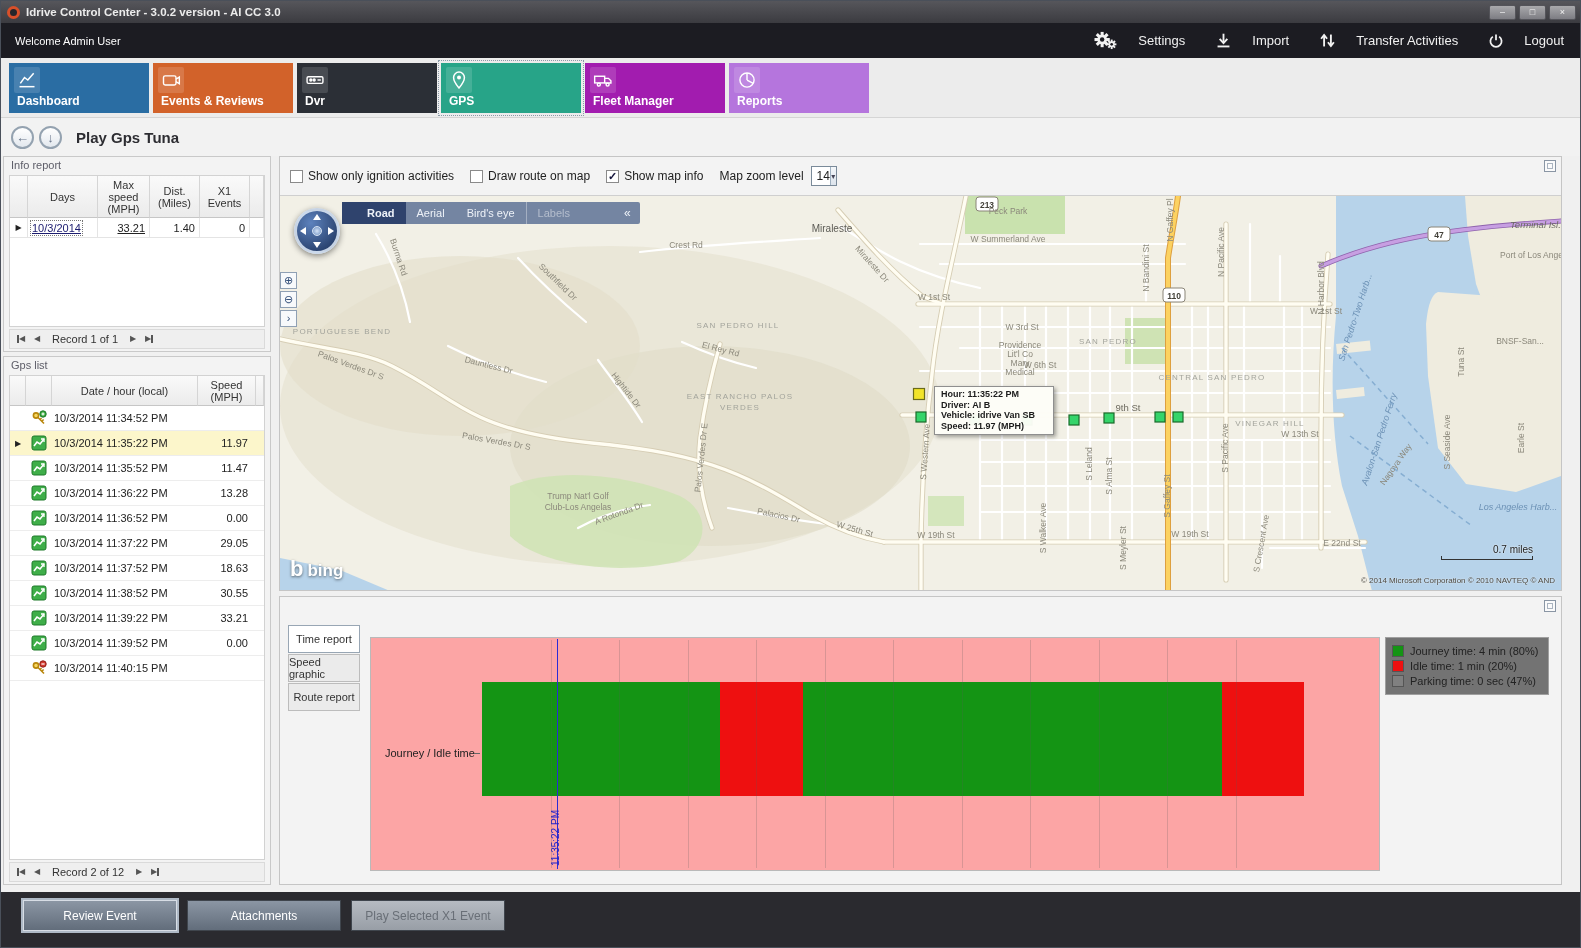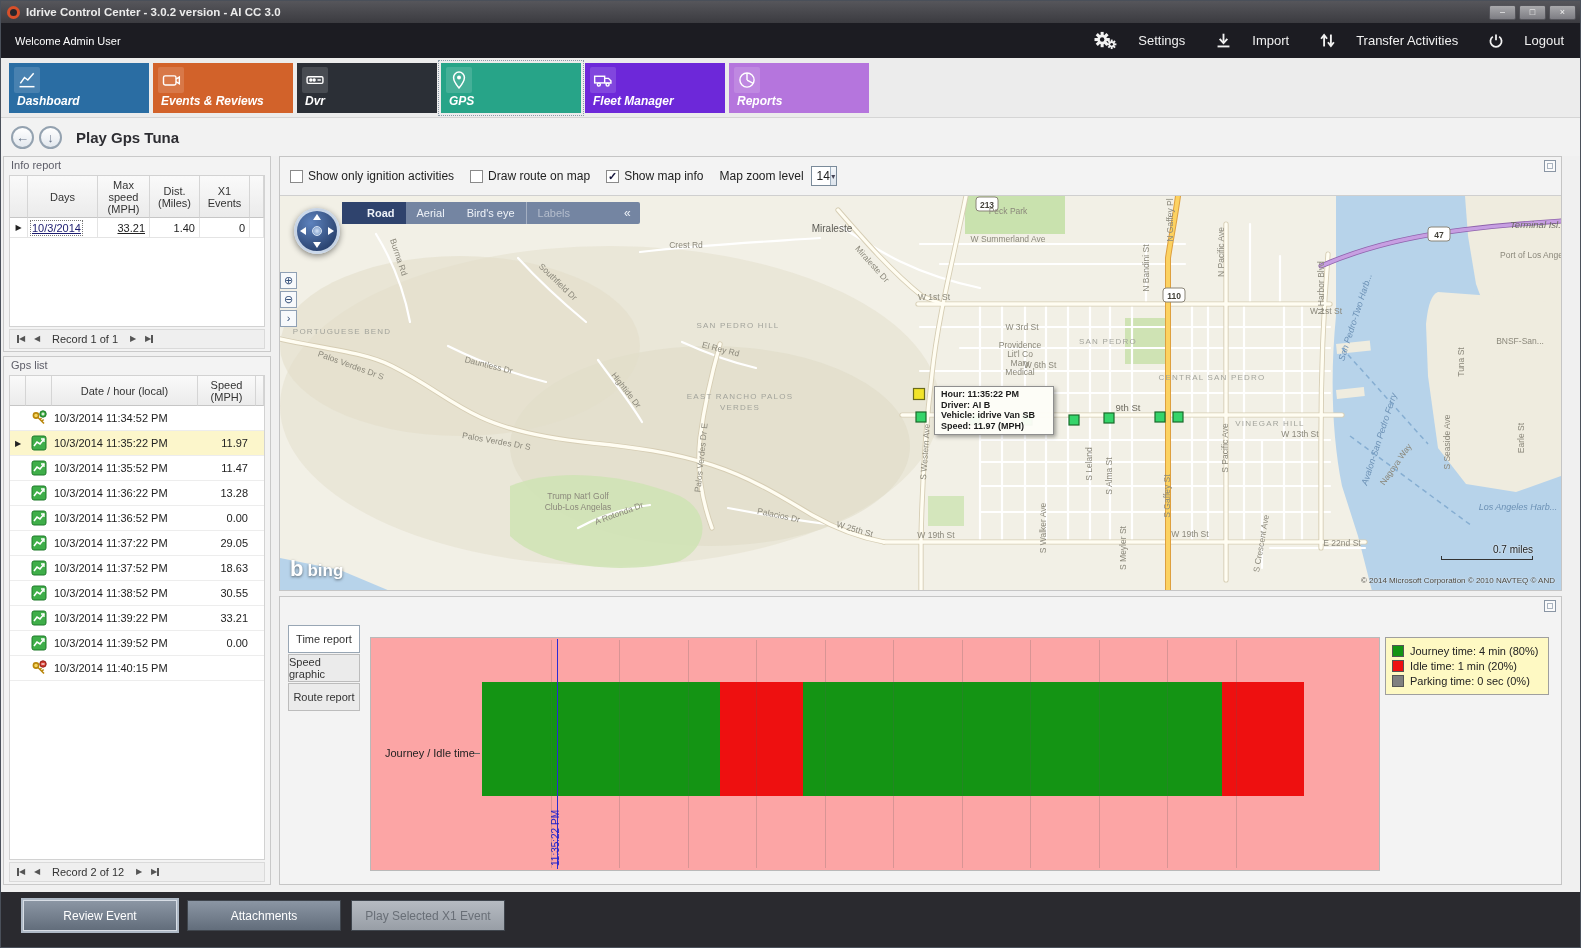--- a/index.html
+++ b/index.html
@@ -16,21 +16,21 @@
 
   
   .topbar{height:35px;background:#1c1c22;display:flex;align-items:center;padding:0 16px 0 14px;flex:0 0 auto;}
   .welcome{color:#fff;font-size:11px;}
   .tb-actions{margin-left:auto;display:flex;gap:30px;align-items:center;}
   .tb-action{display:flex;gap:20px;align-items:center;color:#f0f0f0;font-size:13px;cursor:pointer;}
   .tb-icon{display:flex;align-items:center;}
 
   
   .navtabs{height:60px;background:#ececec;border-bottom:1px solid #d5d5d5;display:flex;align-items:center;padding-left:8px;gap:4px;flex:0 0 auto;}
-  .ntab{width:140px;height:50px;position:relative;color:#fff;cursor:pointer;flex:0 0 auto;font-style:italic;}
+  .ntab{width:140px;height:50px;position:relative;color:#fff;cursor:pointer;flex:0 0 auto;}
   .ntab .nicon{position:absolute;top:4px;left:5px;width:26px;height:26px;display:flex;align-items:center;justify-content:center;background:rgba(255,255,255,.14);border-radius:2px;}
   .ntab .nlabel{position:absolute;left:8px;bottom:5px;font-size:12px;font-weight:bold;white-space:nowrap;}
   .ntab.selected{outline:1px dotted #8a9aa8;outline-offset:2px;}
 
   
   .subheader{height:38px;display:flex;align-items:center;padding-left:10px;background:#f2f2f2;flex:0 0 auto;}
   .circ{width:23px;height:23px;border-radius:50%;border:2px solid #94a2b0;background:linear-gradient(#fff,#e3e8ee);color:#68758a;font-size:13px;line-height:19px;text-align:center;margin-right:5px;cursor:pointer;}
   .pagetitle{font-size:15px;color:#2d2d32;font-weight:bold;margin-left:9px;}
 
   
@@ -118,21 +118,21 @@
   .vtab{height:28px;border:1px solid #bcbcbc;background:#ebebeb;font-size:11px;display:flex;align-items:center;justify-content:center;color:#333;margin-bottom:1px;cursor:pointer;}
   .vtab.active{background:#fff;border-color:#98a6b4;}
   .plot-frame{position:absolute;left:90px;top:40px;width:1010px;height:234px;background:#fca5a5;border:1px solid #b9b9b9;}
   .row-label{position:absolute;left:14px;top:109px;font-size:11px;color:#222;}
   .ytick{position:absolute;left:103px;top:115px;width:6px;height:1px;background:#666;}
   .bar{position:absolute;left:111px;top:44px;width:822px;height:114px;display:flex;}
   .seg{height:100%;}
   .gridline{position:absolute;top:2px;bottom:2px;width:1px;background:rgba(90,90,90,.22);}
   .cursor{position:absolute;top:1px;bottom:1px;width:1px;background:#2b2bd6;}
   .cursor-label{position:absolute;color:#2222cc;font-size:10px;transform:rotate(-90deg);transform-origin:left bottom;bottom:4px;white-space:nowrap;}
-  .legend{position:absolute;left:1105px;top:40px;width:164px;background:#fef9c3;border:1px solid #9f9f9f;padding:4px 6px;font-size:11px;color:#222;}
+  .legend{position:absolute;left:1105px;top:40px;width:164px;background:#737373;border:1px solid #9f9f9f;padding:4px 6px;font-size:11px;color:#222;}
   .litem{display:flex;align-items:center;gap:6px;margin:3px 0;}
   .lswatch{width:12px;height:12px;border:1px solid #555;flex:0 0 auto;}
 
   
   .footer{height:55px;background:#2a2a2f;display:flex;align-items:flex-start;padding:8px 0 0 22px;gap:10px;flex:0 0 auto;}
   .fbtn{width:154px;height:31px;font-size:12px;color:#fff;background:linear-gradient(#8b96a4,#626d7b);border:1px solid #3f454d;display:flex;align-items:center;justify-content:center;cursor:pointer;}
   .fbtn.focused{box-shadow:0 0 0 2px #aeb9c6;border-color:#d7dde5;}
   .fbtn.disabled{background:linear-gradient(#b6bbc2,#989ea6);color:#696f77;cursor:default;}
 </style>
 </head>
@@ -259,21 +259,21 @@
       </div>
       <div class="ntab selected" style="background: rgb(39, 164, 136);">
         <span class="nicon">
           <svg viewBox="0 0 24 24" width="20" height="20">
             <path d="M12,2.5 C8.4,2.5 5.5,5.4 5.5,9 C5.5,14 12,21.5 12,21.5 C12,21.5 18.5,14 18.5,9 C18.5,5.4 15.6,2.5 12,2.5 Z" fill="none" stroke="#fff" stroke-width="1.8"></path>
             <circle cx="12" cy="9" r="2.4" fill="#fff"></circle>
           </svg>
         </span>
         <span class="nlabel">GPS</span>
       </div>
-      <div class="ntab" style="background: #6d28d9;">
+      <div class="ntab" style="background: #a21caf;">
         <span class="nicon">
           <svg viewBox="0 0 24 24" width="20" height="20">
             <g stroke="#fff" stroke-width="1.7" fill="none">
               <rect x="2" y="7.5" width="12" height="8"></rect>
               <path d="M14,10 L18.5,10 L21.5,13 L21.5,15.5 L14,15.5"></path>
               <circle cx="7" cy="17.5" r="1.8"></circle>
               <circle cx="17.5" cy="17.5" r="1.8"></circle>
             </g>
           </svg>
         </span>
@@ -797,21 +797,21 @@
             <div class="litem">
               <span class="lswatch" style="background: rgb(20, 148, 20);"></span>
               <span>Journey time: 4 min (80%)</span>
             </div>
             <div class="litem">
               <span class="lswatch" style="background: rgb(238, 16, 16);"></span>
               <span>Idle time: 1 min (20%)</span>
             </div>
             <div class="litem">
               <span class="lswatch" style="background: rgb(128, 128, 128);"></span>
-              <span>Parking time: 0 sec (0%)</span>
+              <span>Parking time: 0 sec (47%)</span>
             </div>
           </div>
       </div>
 
     </div>
   </div>
 
   <div class="footer" id="footer-buttons">
       <div class="fbtn focused">Review Event</div>
       <div class="fbtn">Attachments</div>

